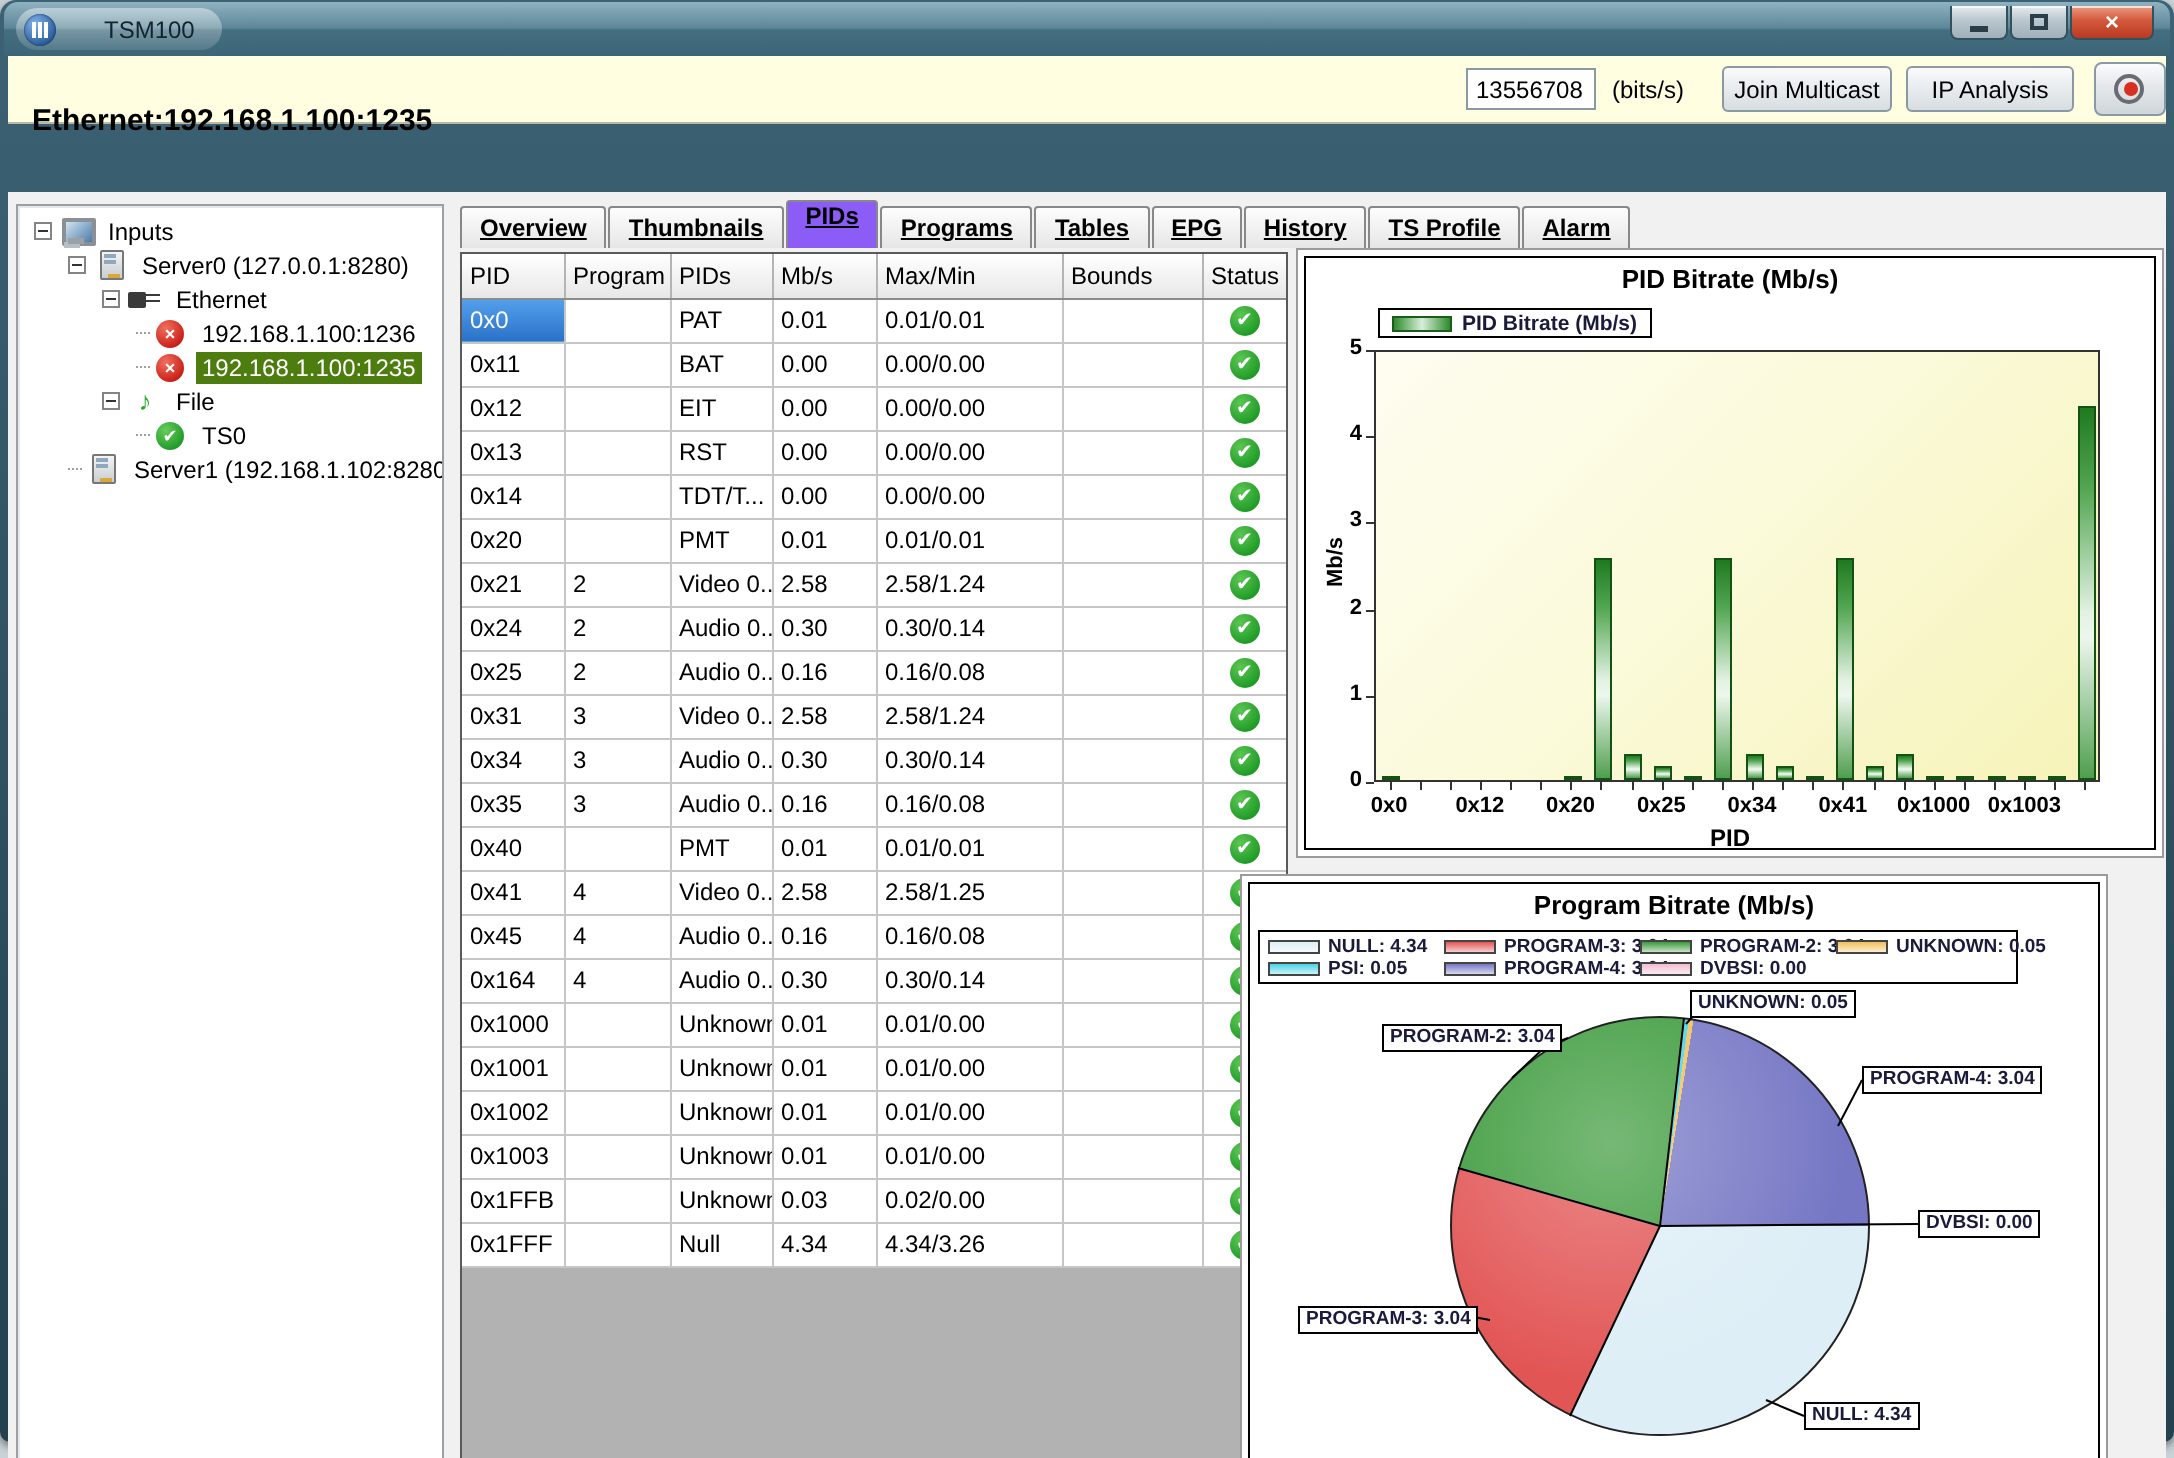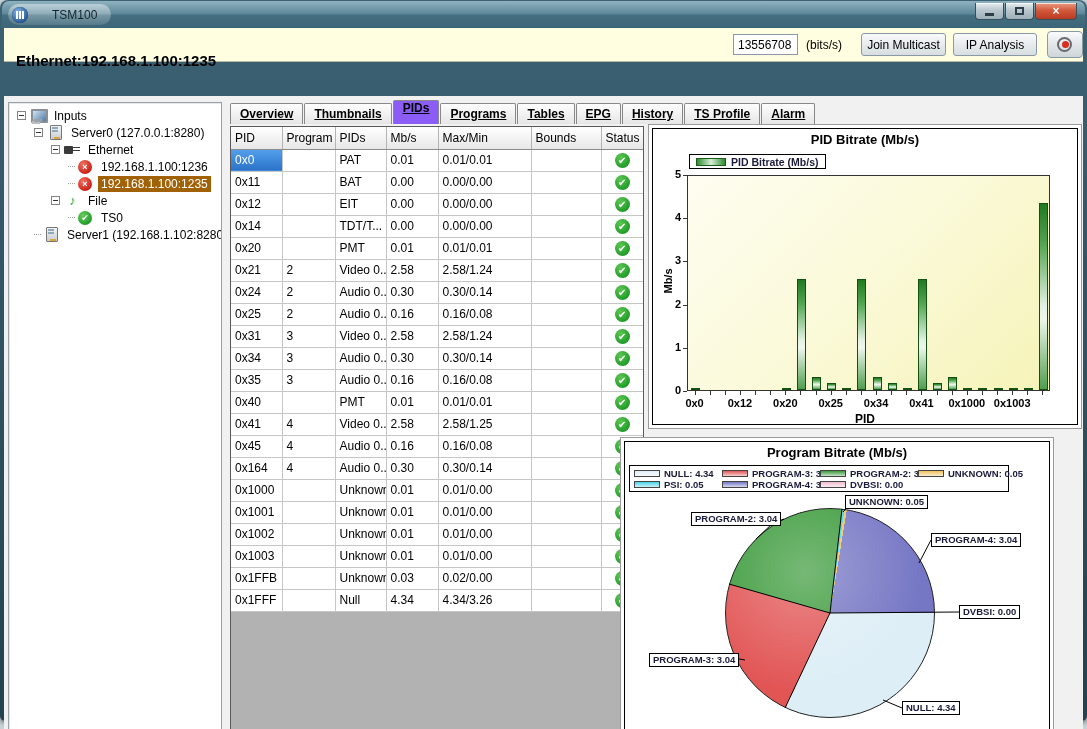--- a/index.html
+++ b/index.html
@@ -61,21 +61,21 @@
   .tree-panel { position:absolute; left:4px; top:6px; width:214px; height:648px; background:#fff;
                 border:1px solid #98a0a8; box-shadow:inset 1px 1px 0 #e8e8e8; overflow:hidden;
                 padding:4px 2px; }
   .tree-row { display:flex; align-items:center; height:17px; white-space:nowrap; cursor:default; }
   .expander { width:9px; height:9px; border:1px solid #848484; background:#fff; position:relative;
               flex:0 0 9px; margin-right:4px; }
   .expander::before { content:""; position:absolute; left:1px; top:3px; width:5px; height:1px; background:#333; }
   .stub { width:7px; border-top:1px dotted #a0a0a0; flex:0 0 7px; margin-right:2px; }
   .tree-icon { width:17px; height:16px; flex:0 0 17px; position:relative; margin-right:4px; }
   .tree-label { padding:1px 3px; font-size:12px; color:#000; }
-  .tree-label.selected { background:#a16207; color:#fff; }
+  .tree-label.selected { background:#4d7c0f; color:#fff; }
   
   .ic-computer::before { content:""; position:absolute; left:1px; top:1px; width:13px; height:10px;
         border:2px solid #8a9096; background:linear-gradient(135deg,#cfe4f2,#4f7ba8); border-radius:1px; }
   .ic-computer::after { content:""; position:absolute; left:4px; top:11px; width:8px; height:3px;
         background:#9aa2a8; box-shadow:-2px 2px 0 0 #b8bec4; }
   .ic-server::before { content:""; position:absolute; left:3px; top:0; width:10px; height:13px;
         border:1px solid #777; background:linear-gradient(#f4f4f4,#c9ced2); border-radius:1px; }
   .ic-server::after { content:""; position:absolute; left:5px; top:2px; width:6px; height:2px;
         background:#8fa8bc; box-shadow:0 3px 0 #8fa8bc, 2px 10px 0 #d8a83a; }
   .ic-ethernet::before { content:""; position:absolute; left:0; top:4px; width:9px; height:8px;
@@ -296,20 +296,29 @@
                 <td>BAT</td>
                 <td>0.00</td>
                 <td>0.00/0.00</td>
                 <td></td>
                 <td><span class="ok-check">✔</span></td>
               </tr>
               <tr>
                 <td>0x12</td>
                 <td></td>
                 <td>EIT</td>
+                <td>0.00</td>
+                <td>0.00/0.00</td>
+                <td></td>
+                <td><span class="ok-check">✔</span></td>
+              </tr>
+              <tr>
+                <td>0x13</td>
+                <td></td>
+                <td>RST</td>
                 <td>0.00</td>
                 <td>0.00/0.00</td>
                 <td></td>
                 <td><span class="ok-check">✔</span></td>
               </tr>
               <tr>
                 <td>0x14</td>
                 <td></td>
                 <td>TDT/T...</td>
                 <td>0.00</td>

